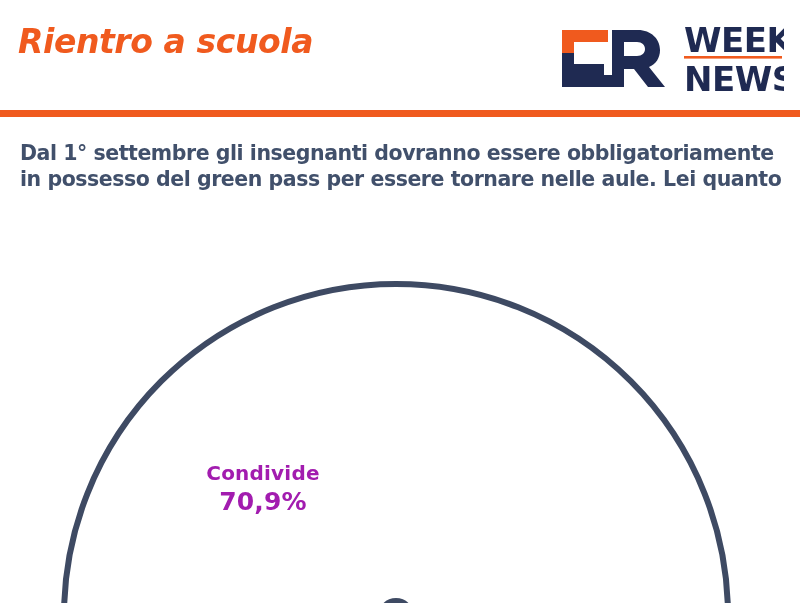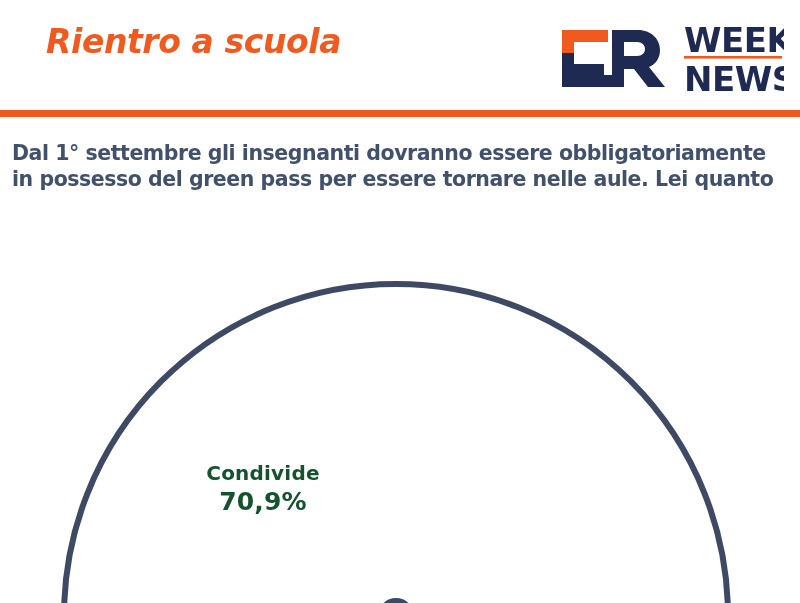--- a/index.html
+++ b/index.html
@@ -38,21 +38,20 @@
     position: absolute;
     left: 18px;
     top: 22px;
     font-family: "DejaVu Sans", sans-serif;
     font-size: 33px;
     font-weight: bold;
     font-style: italic;
     letter-spacing: -0.4px;
     color: #F05A1E;
     white-space: nowrap;
-    margin-left: 28px;
   }
 
   
   .logo {
     position: absolute;
     right: 16px;
     top: 14px;
     width: 228px;
     height: 82px;
     display: block;
@@ -64,21 +63,21 @@
     left: 0;
     top: 110px;
     width: 800px;
     height: 7px;
     background: #F05A1E;
   }
 
   
   .question {
     position: absolute;
-    left: 12px;
+    left: 20px;
     top: 140px;
     width: 780px;
     font-family: "DejaVu Sans", sans-serif;
     font-size: 20.5px;
     font-weight: bold;
     line-height: 26px;
     letter-spacing: -0.45px;
     color: #41506B;
   }
   .question-line {
@@ -99,21 +98,21 @@
     position: absolute;
     left: 0;
     top: 0;
     display: block;
   }
 
   .slice-label {
     position: absolute;
     text-align: center;
     font-family: "DejaVu Sans", sans-serif;
-    color: #14532d;
+    color: #a21caf;
     line-height: 1.18;
     white-space: nowrap;
   }
   .slice-label .name {
     display: block;
     font-size: 20px;
     font-weight: bold;
     letter-spacing: 0.2px;
   }
   .slice-label .value {

